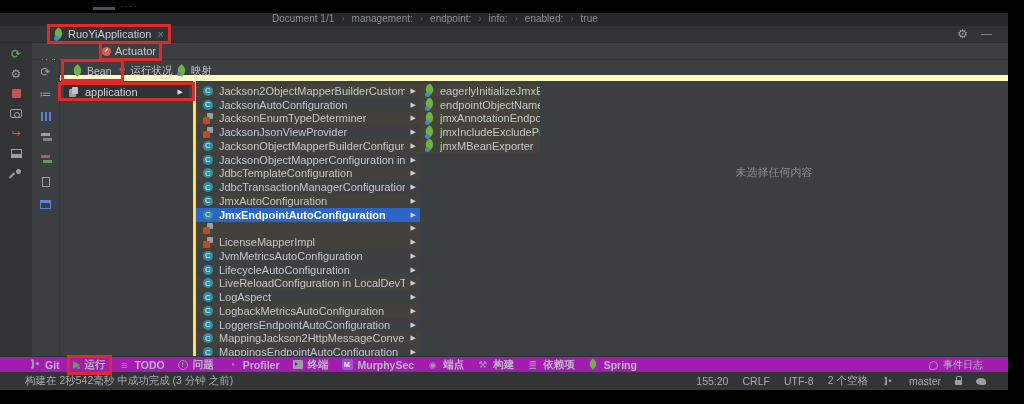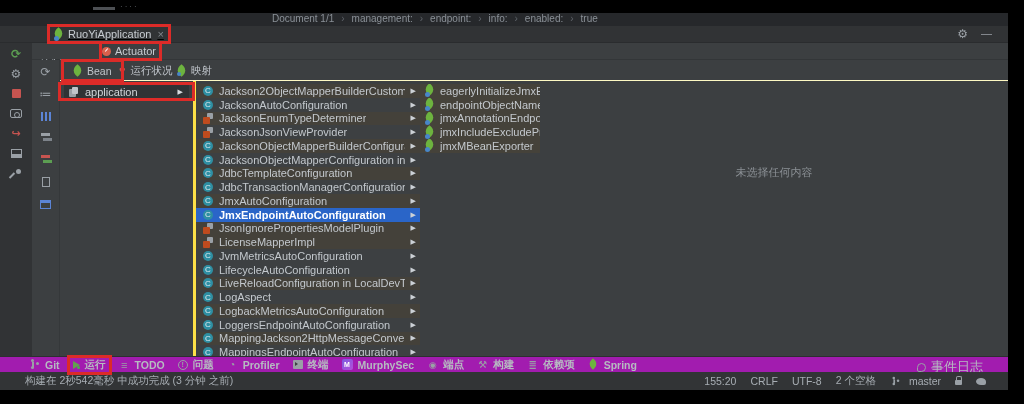--- a/index.html
+++ b/index.html
@@ -15,21 +15,21 @@
 .crumbstrip { position:absolute; left:0; top:13px; width:1008px; height:13px; background:#26282b; overflow:hidden; }
 .crumbs { position:absolute; left:272px; top:0px; display:flex; align-items:center; font-size:10px; color:#8a9097; white-space:nowrap; }
 .crumb + .crumb::before { content:"›"; margin:0 7px; color:#5d6268; }
 
 
 .window { position:absolute; left:0; top:26px; width:1008px; height:364px; background:#3c3f41; }
 
 
 .run-header { position:relative; height:17px; background:#313335; border-bottom:1px solid #2a2c2e; }
 .run-label { position:absolute; left:18px; top:2px; font-size:11px; color:#a9afb6;margin-top:27px; }
-.run-tab { position:absolute; left:52px; top:0; height:16px; display:flex; align-items:center; gap:4px; padding:0 2px;text-decoration:underline; }
+.run-tab { position:absolute; left:52px; top:0; height:16px; display:flex; align-items:center; gap:4px; padding:0 2px; }
 .run-tab-title { font-size:11px; color:#c7ccd1; }
 .tab-close { font-size:11px; color:#82878d; margin-left:2px; }
 .tab-underline { position:absolute; left:47px; bottom:-1px; width:113px; height:2px; background:#3e7ecc; }
 .hdr-gear { position:absolute; right:40px; top:1px; font-size:12px; color:#9aa0a6; }
 .hdr-min { position:absolute; right:16px; top:1px; font-size:11px; color:#9aa0a6; }
 
 
 .body { position:absolute; top:17px; left:0; right:0; bottom:34px; }
 .outer-toolbar { position:absolute; left:0; top:0; width:32px; height:100%; background:#313335;
   display:flex; flex-direction:column; align-items:center; padding-top:4px; gap:7px; }
@@ -58,21 +58,21 @@
 .mbars { width:2px; height:9px; background:#5b84d6; box-shadow:4px 0 0 #5b84d6, 8px 0 0 #5b84d6; margin-right:8px; }
 .layers { width:10px; height:10px; position:relative; }
 .layers::before { content:""; position:absolute; left:0; top:0; width:9px; height:3px; background:#9aa0a6; }
 .layers::after { content:""; position:absolute; left:2px; top:5px; width:9px; height:3px; background:#7d838a; }
 .layers-col::before { background:#c75450; }
 .layers-col::after { background:#5c9e52; }
 .doc-ic { width:8px; height:10px; border:1px solid #9aa0a6; }
 .table-ic { width:11px; height:9px; border:1px solid #5b84d6; position:relative; }
 .table-ic::after { content:""; position:absolute; left:0; top:0; width:9px; height:2px; background:#5b84d6; }
 
-.subtabs { position:absolute; left:60px; top:17px; right:0; height:21px; background:#3c3f41; border-bottom:1px solid #fef9c3; }
+.subtabs { position:absolute; left:60px; top:17px; right:0; height:21px; background:#3c3f41; border-bottom:6px solid #fef9c3; }
 .subtab { position:absolute; top:2px; height:17px; display:flex; align-items:center; gap:5px; font-size:10.5px; color:#c0c5cb; }
 .subtab-bean { left:9px; padding:0 4px; }
 .subtab-health { left:59px; }
 .subtab-map { left:117px; }
 .leaf { width:9px; height:9px; position:relative; }
 .leaf::before { content:""; position:absolute; inset:0; background:#6db33f; border-radius:0 70% 0 70%; transform:rotate(45deg); }
 .leaf.dotted::after { content:""; position:absolute; left:0px; bottom:-1px; width:4px; height:4px; border-radius:50%; background:#4886c9; }
 .heart { color:#c75450; font-size:11px; line-height:9px; }
 
 
@@ -126,29 +126,29 @@
 .terminal { width:10px; height:9px; background:#9aa0a6; border-radius:1px; position:relative; }
 .terminal::after { content:""; position:absolute; left:2px; top:2px; width:0; height:0;
   border-top:2px solid transparent; border-bottom:2px solid transparent; border-left:3px solid #3c3f41; }
 .murphysec { background:linear-gradient(135deg,#7b5ce0,#b44fd8); border-radius:2px; color:#fff; font-size:7px; font-weight:bold; }
 .murphysec::before { content:"M"; }
 .endpoints::before { content:"◉"; font-size:9px; }
 .build::before { content:"⚒"; font-size:10px; }
 .dependencies::before { content:"≣"; font-size:10px; }
 .spring { position:relative; }
 .spring::before { content:""; position:absolute; left:1px; top:1px; width:8px; height:8px; background:#6db33f; border-radius:0 70% 0 70%; transform:rotate(45deg); }
-.event-log-item { position:absolute; right:25px; display:flex; align-items:center; gap:5px; font-size:13px; color:#b6bbc1; }
+.event-log-item { position:absolute; right:25px; display:flex; align-items:center; gap:5px; font-size:10px; color:#b6bbc1; }
 .event-log { width:9px; height:9px; border:1px solid #9aa0a6; border-radius:50% 50% 50% 2px; }
 
 
 .statusline { position:absolute; left:0; top:346px; width:100%; height:18px; background:#323436;
   display:flex; align-items:center; font-size:10.5px; color:#a7adb3; }
 .status-msg { margin-left:25px; }
 .status-right { margin-left:auto; margin-right:22px; display:flex; align-items:center; gap:14px; }
-.branch-wrap { display:flex; align-items:flex-end; gap:8px; }
+.branch-wrap { display:flex; align-items:flex-end; gap:16px; }
 .mini-branch { transform:scale(0.85); }
 .lock { width:7px; height:5px; background:#9aa0a6; position:relative; margin-top:3px; border-radius:1px; }
 .lock::before { content:""; position:absolute; top:-4px; left:1px; width:4px; height:4px; border:1px solid #9aa0a6; border-bottom:none; border-radius:2px 2px 0 0; }
 .hector { width:10px; height:7px; background:#9aa0a6; border-radius:50% 50% 2px 50%; }
 
 
 .redbox { position:absolute; border:3px solid #dc2b28; pointer-events:none; z-index:30; }
 </style>
 </head>
 <body>
@@ -317,21 +317,20 @@
             </div>
 
             <div class="trow odd selected">
               <span class="ticon class"></span>
               <span class="tlabel">JmxEndpointAutoConfiguration</span>
               <span class="tarrow">▶</span>
             </div>
 
             <div class="trow even">
               <span class="ticon bean-method"></span>
-              <span class="tlabel">JsonIgnorePropertiesModelPlugin</span>
               <span class="tarrow">▶</span>
             </div>
 
             <div class="trow even">
               <span class="ticon bean-method"></span>
               <span class="tlabel">LicenseMapperImpl</span>
               <span class="tarrow">▶</span>
             </div>
 
             <div class="trow odd">

